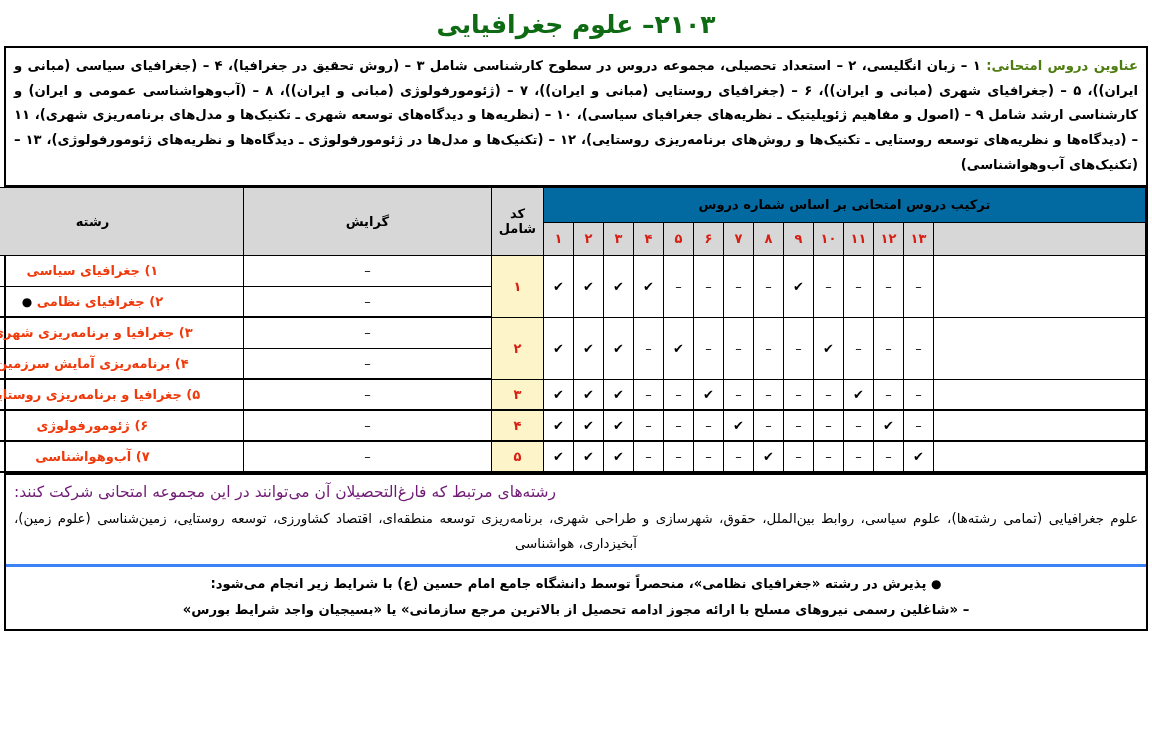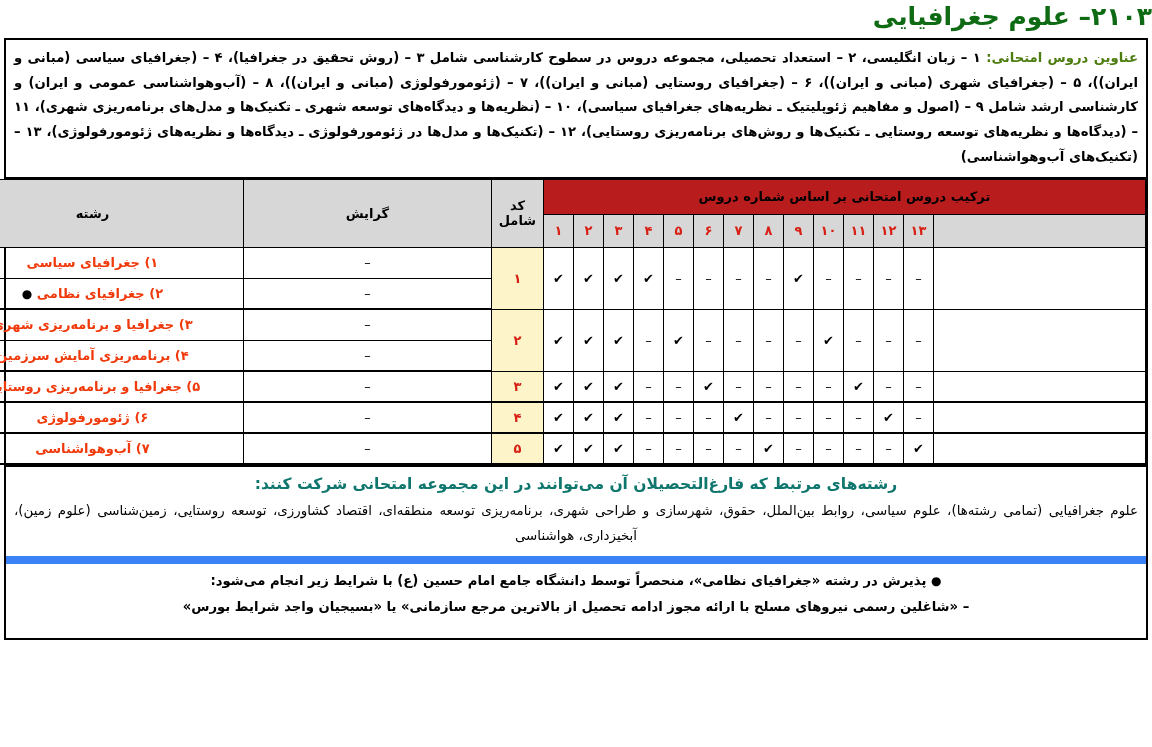--- a/index.html
+++ b/index.html
@@ -16,28 +16,29 @@
   }
   .page {
     width: 1152px;
     height: 747px;
     position: relative;
     box-sizing: border-box;
   }
 
   
   .title {
-    text-align: right;
+    text-align: center;
     color: #0f6b13;
     font-weight: bold;
     font-size: 25px;
     letter-spacing: 0px;
     padding: 3px 0 6px 0;
     line-height: 1.15;
     direction: rtl;
+    margin-top: 8px;
   }
 
   
   .frame {
     margin: 0 4px;
     border: 2px solid #000;
     box-sizing: border-box;
   }
 
   
@@ -86,21 +87,21 @@
     line-height: 1.12;
   }
   .numhdr {
     background: #d7d7d7;
     color: #d81f14;
     font-weight: bold;
     font-size: 15px;
     height: 32px;
   }
   .spanhdr {
-    background: #b91c1c;
+    background: #0369a1;
     font-weight: bold;
     font-size: 16.5px;
     height: 34px;
     color: #000;
   }
   .blankcell {
     background: #d7d7d7;
   }
   .whiteblank {
     background: #ffffff;
@@ -134,38 +135,38 @@
   td.thickleft { border-right: 2px solid #000; }
   tr.thickrow > td { border-bottom: 2px solid #000; }
 
   
   .section {
     border-top: 2px solid #000;
     padding: 5px 8px 7px 8px;
     direction: rtl;
   }
   .sec-head {
-    color: #0f766e;
-    font-weight: bold;
+    color: #701a75;
+    font-weight: normal;
     font-size: 15.5px;
-    text-align: center;
+    text-align: left;
     padding: 2px 0 5px 0;
     line-height: 1.3;
   }
   .sec-body {
     font-size: 13.4px;
     font-weight: normal;
     line-height: 1.85;
     text-align: justify;
     text-align-last: center;
     color: #000;
   }
   .notes {
-    border-top: 8px solid #3b82f6;
-    padding: 4px 10px 18px 10px;
+    border-top: 3px solid #3b82f6;
+    padding: 4px 10px 6px 10px;
     direction: rtl;
   }
   .note-line {
     font-size: 13.2px;
     font-weight: bold;
     line-height: 1.95;
     color: #000;
     text-align: center;
   }
   .note-line.rightish { text-align: center; }

